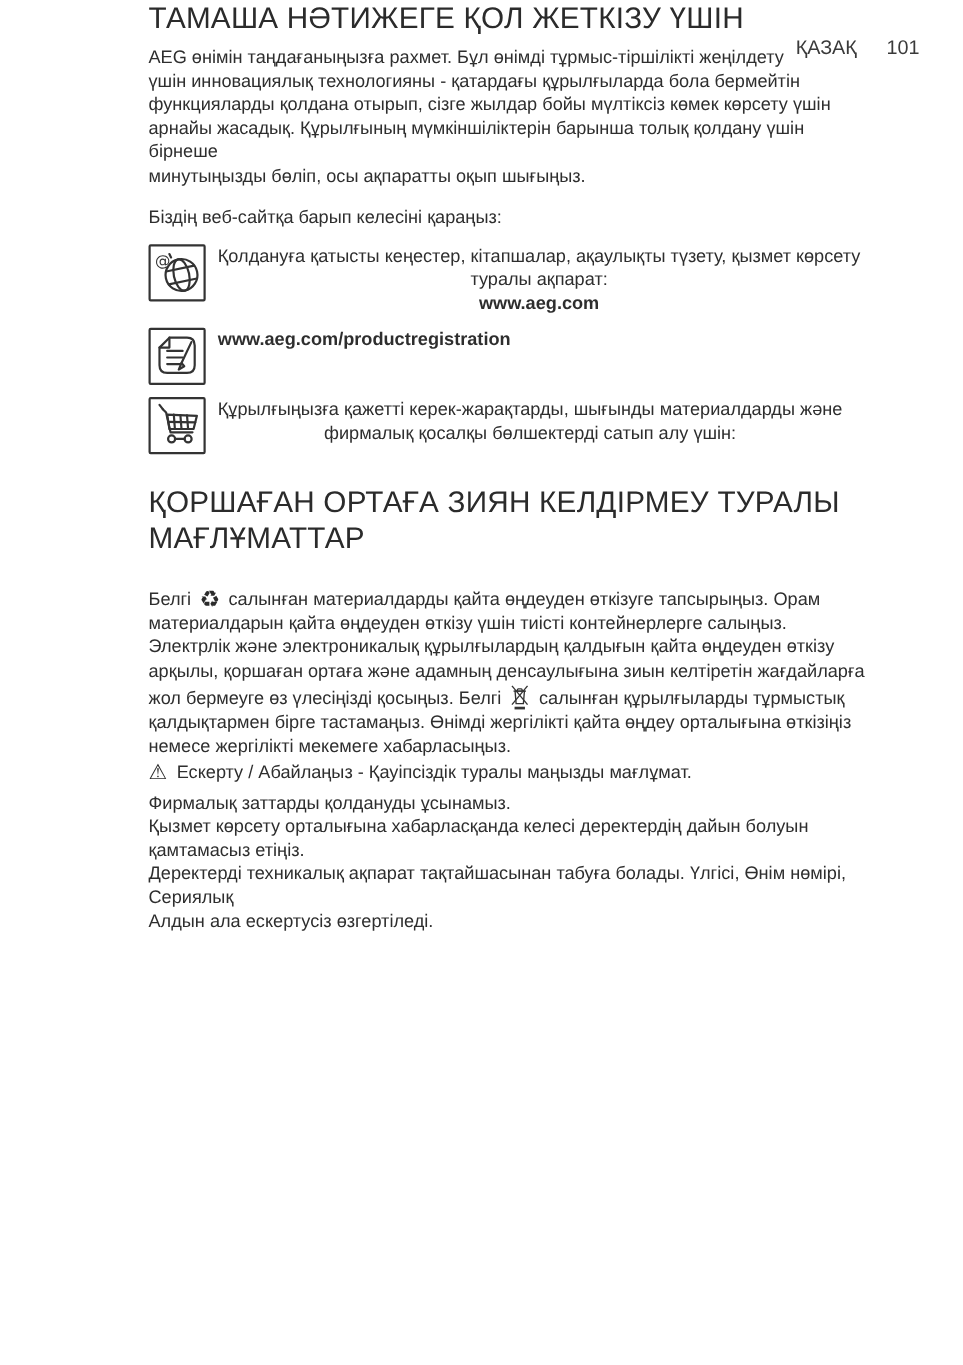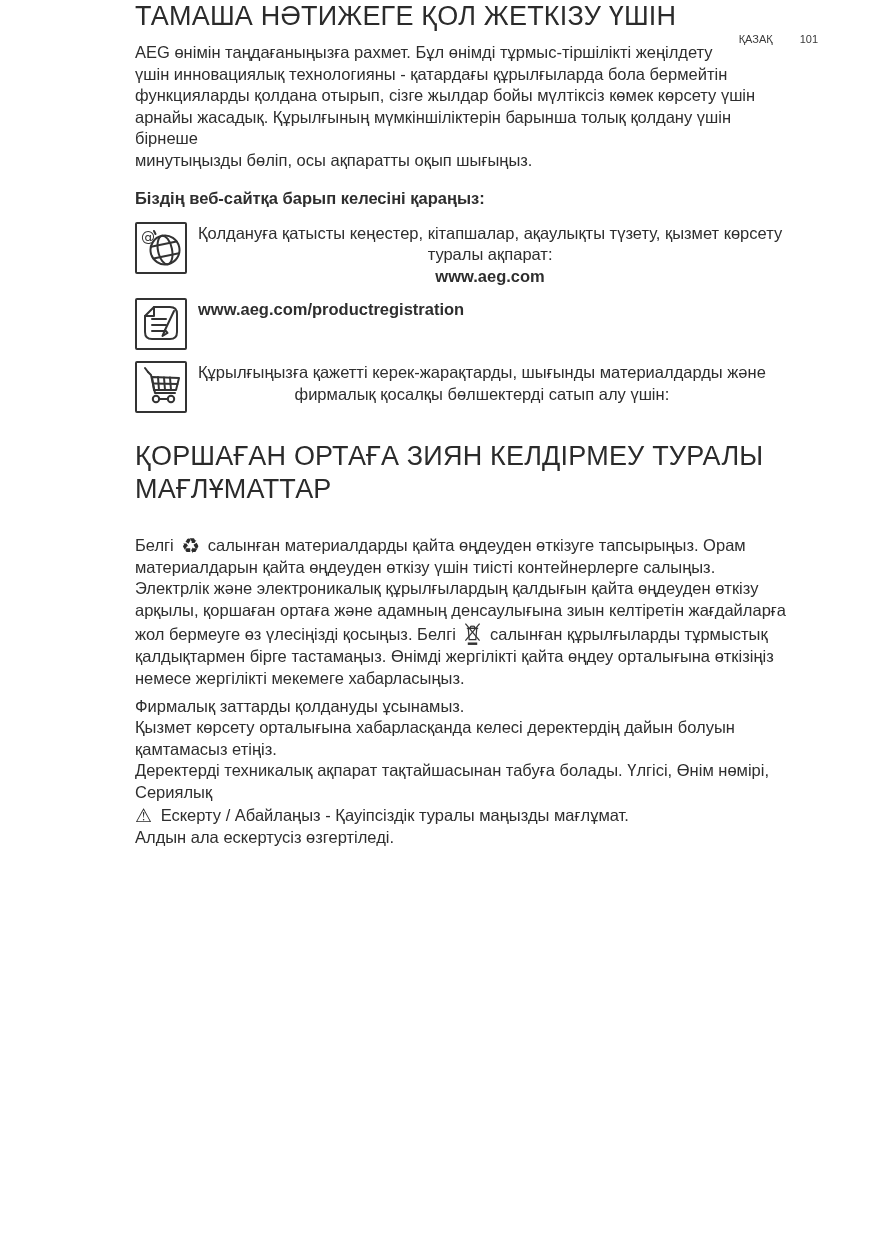--- a/index.html
+++ b/index.html
@@ -6,22 +6,22 @@
   body {
     width: 875px; height: 1241px;
     background: #ffffff;
     font-family: "Liberation Sans", "DejaVu Sans", sans-serif;
     color: #2e2e2e;
     position: relative;
     overflow: hidden;
   }
   .page-header {
     position: absolute;
-    top: 33px; right: 57px;
-    font-size: 11px;
+    top: 33px; right: 39px;
+    font-size: 18px;
     display: flex; gap: 27px;
     color: #3a3a3a;
   }
   .content {
     margin-left: 135px;
     width: 662px;
     box-sizing: border-box;
   }
   .section-title {
     font-size: 27px;
@@ -33,21 +33,21 @@
   }
   .pre { white-space: pre-line; }
   .body-text {
     font-size: 16.5px;
     line-height: 21.6px;
     margin: 0;
   }
   .intro { margin-top: 9px; }
   .web-heading {
     font-size: 16.5px;
-    font-weight: 700;
+    font-weight: 400;
     margin: 17px 0 0 0;
   }
   .resources { margin-top: 14px; }
   .resource-row {
     display: flex;
     align-items: flex-start;
     margin-bottom: 11px;
   }
   .icon-box {
     width: 48px; height: 48px;
@@ -179,25 +179,25 @@
           <line x1="1.5" y1="2.5" x2="16.5" y2="20.5"></line>
           <line x1="16.5" y1="2.5" x2="1.5" y2="20.5"></line>
         </g>
         <rect x="4" y="22.5" width="10" height="2.6" fill="#333"></rect>
       </svg><span> салынған құрылғыларды тұрмыстық
 қалдықтармен бірге тастамаңыз.  Өнімді жергілікті қайта өңдеу орталығына өткізіңіз
 немесе жергілікті мекемеге хабарласыңыз.</span>
   </p>
 
 
+  <p class="body-text" style="margin-top:2px;">
+    <span class="warning-symbol">⚠</span><span> Ескерту / Абайлаңыз - Қауіпсіздік туралы маңызды мағлұмат.</span>
+  </p>
+
   <p class="body-text pre service-body">Фирмалық заттарды қолдануды ұсынамыз.
 Қызмет көрсету орталығына хабарласқанда келесі деректердің дайын болуын
 қамтамасыз етіңіз.
 Деректерді техникалық ақпарат тақтайшасынан табуға болады.  Үлгісі, Өнім нөмірі,
 Сериялық</p>
 
-  <p class="body-text" style="margin-top:2px;">
-    <span class="warning-symbol">⚠</span><span> Ескерту / Абайлаңыз - Қауіпсіздік туралы маңызды мағлұмат.</span>
-  </p>
-
   <p class="body-text">Алдын ала ескертусіз өзгертіледі.</p>
 
 </div>
 
 </body></html>

